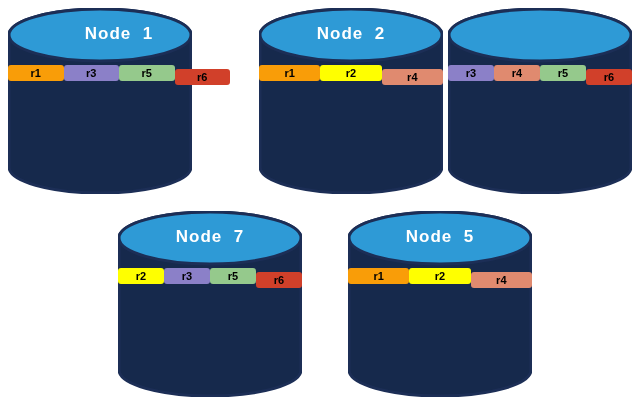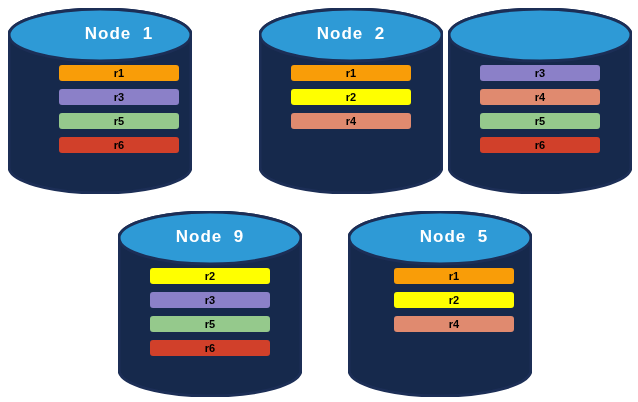--- a/index.html
+++ b/index.html
@@ -49,21 +49,21 @@
     z-index: 3;
   }
 
   .rows {
     position: absolute;
     left: 0;
     top: 57px;
     width: 100%;
     z-index: 3;
     display: flex;
-    flex-direction: column;
+    flex-direction: row;
     align-items: center;
   }
 
   .row-bar {
     width: 120px;
     height: 16px;
     border-radius: 3px;
     margin-bottom: 8px;
     display: flex;
     align-items: center;
@@ -138,37 +138,37 @@
         <div class="row-bar" style="background: rgb(209, 64, 42); color: rgb(0, 0, 0);">
           <span>r6</span>
         </div>
       </div>
     </div>
     <div class="node" style="left: 118px; top: 211px; width: 184px; height: 186px;">
       <svg class="node-svg" width="184" height="186" viewBox="0 0 184 186">
         <path d="M 1 27 L 1 159 A 91 26 0 0 0 183 159 L 183 27 A 91 26 0 0 0 1 27 Z" fill="#16294C" stroke="#1C2E56" stroke-width="3"></path>
         <ellipse cx="92" cy="27" rx="91" ry="26" fill="#2E9AD6" stroke="#1C2E56" stroke-width="3"></ellipse>
       </svg>
-      <div class="node-title" style="color: rgb(255, 255, 255);">Node  9</div>
+      <div class="node-title" style="color: rgb(255, 255, 255);">Node  7</div>
       <div class="rows">
         <div class="row-bar" style="background: rgb(255, 255, 0); color: rgb(0, 0, 0);">
           <span>r2</span>
         </div>
         <div class="row-bar" style="background: rgb(139, 128, 200); color: rgb(0, 0, 0);">
           <span>r3</span>
         </div>
         <div class="row-bar" style="background: rgb(149, 201, 140); color: rgb(0, 0, 0);">
           <span>r5</span>
         </div>
         <div class="row-bar" style="background: rgb(209, 64, 42); color: rgb(0, 0, 0);">
           <span>r6</span>
         </div>
       </div>
     </div>
-    <div class="node" style="left: 348px; top: 211px; width: 184px; height: 186px; padding-left: 28px;">
+    <div class="node" style="left: 348px; top: 211px; width: 184px; height: 186px;">
       <svg class="node-svg" width="184" height="186" viewBox="0 0 184 186">
         <path d="M 1 27 L 1 159 A 91 26 0 0 0 183 159 L 183 27 A 91 26 0 0 0 1 27 Z" fill="#16294C" stroke="#1C2E56" stroke-width="3"></path>
         <ellipse cx="92" cy="27" rx="91" ry="26" fill="#2E9AD6" stroke="#1C2E56" stroke-width="3"></ellipse>
       </svg>
       <div class="node-title" style="color: rgb(255, 255, 255);">Node  5</div>
       <div class="rows">
         <div class="row-bar" style="background: rgb(249, 157, 8); color: rgb(0, 0, 0);">
           <span>r1</span>
         </div>
         <div class="row-bar" style="background: rgb(255, 255, 0); color: rgb(0, 0, 0);">

